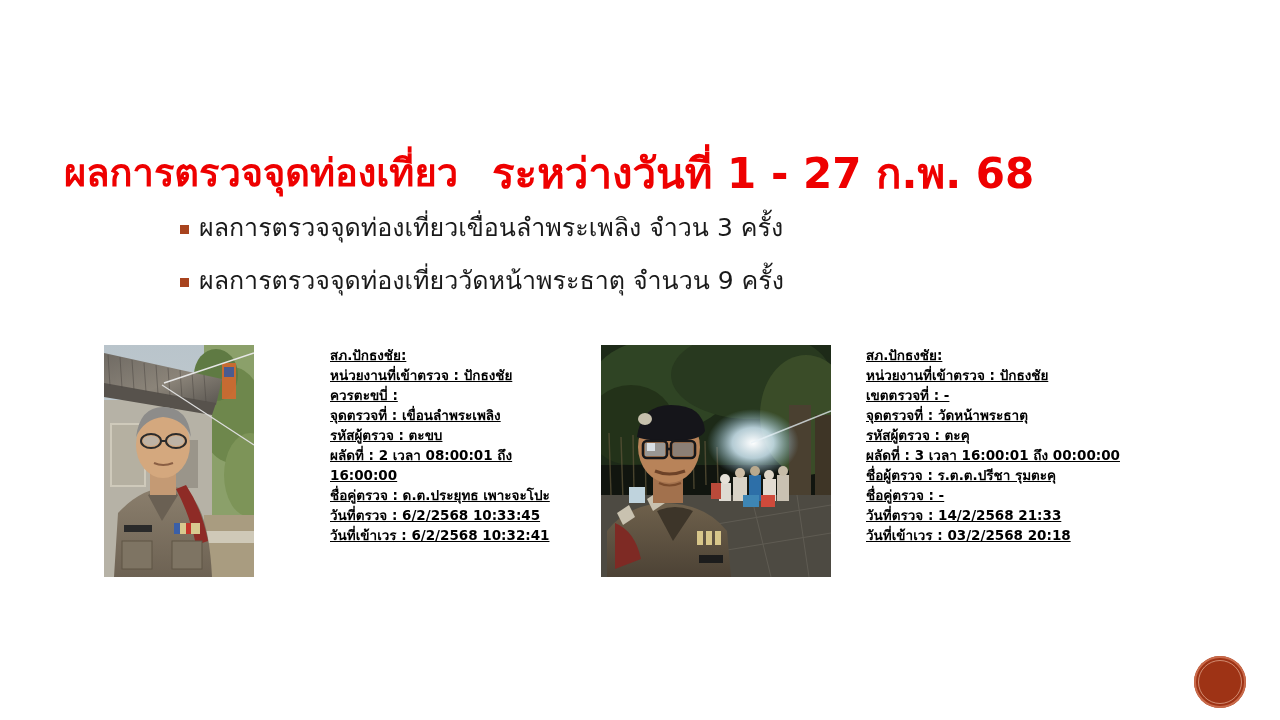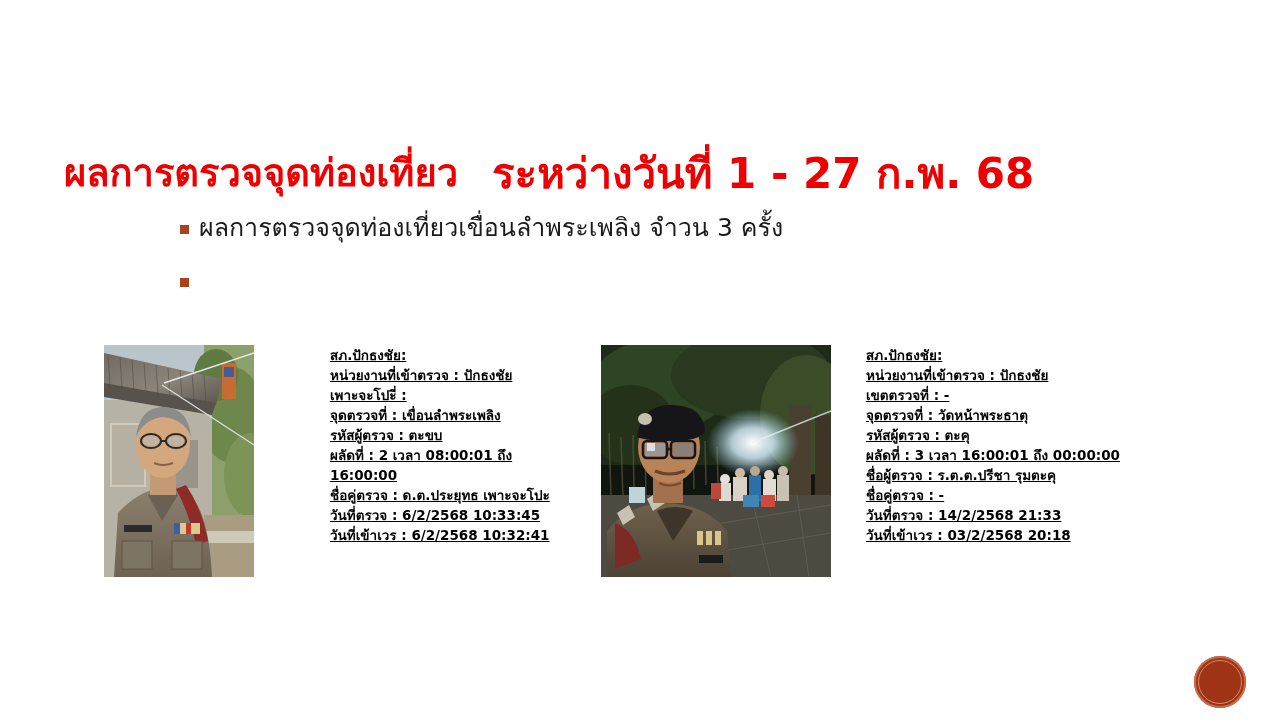--- a/index.html
+++ b/index.html
@@ -131,20 +131,21 @@
   <span class="title-sub">ระหว่างวันที่  1 - 27 ก.พ. 68</span>
 </div>
 
 <div id="bullet-list">
   <div class="bullet-row">
     <span class="bullet-marker"></span>
     <span class="bullet-text">ผลการตรวจจุดท่องเที่ยวเขื่อนลำพระเพลิง จำวน  3  ครั้ง</span>
   </div>
   <div class="bullet-row">
     <span class="bullet-marker"></span>
+    <span class="bullet-text">ผลการตรวจจุดท่องเที่ยววัดหน้าพระธาตุ จำนวน  9  ครั้ง</span>
   </div>
 </div>
 
 <div class="entry" id="entry-left">
   <div class="photo" id="photo-left">
     <svg viewBox="0 0 150 232" preserveAspectRatio="none">
       <defs>
         <linearGradient id="skyL" x1="0" y1="0" x2="0" y2="1">
           <stop offset="0%" stop-color="#b9c4cb"></stop>
             <stop offset="100%" stop-color="#cfd6d3"></stop>
@@ -215,21 +216,21 @@
         <line x1="57" y1="96" x2="62" y2="96"></line>
       </g>
       <ellipse cx="47" cy="96" rx="8" ry="5" fill="#a5c2d4" opacity=".45"></ellipse>
       <ellipse cx="72" cy="96" rx="8" ry="5" fill="#a5c2d4" opacity=".45"></ellipse>
       <path d="M50 118 Q59 122 69 118" stroke="#8a5f44" stroke-width="2" fill="none"></path>
     </svg>
   </div>
   <div class="details" id="details-left">
     <span class="detail-line">สภ.ปักธงชัย:</span>
     <span class="detail-line">หน่วยงานที่เข้าตรวจ : ปักธงชัย</span>
-    <span class="detail-line">เพาะจะโปะี่ :</span>
+    <span class="detail-line">ควรตะขบี่ :</span>
     <span class="detail-line">จุดตรวจที่ :  เขื่อนลำพระเพลิง</span>
     <span class="detail-line">รหัสผู้ตรวจ : ตะขบ</span>
     <span class="detail-line">ผลัดที่ : 2 เวลา 08:00:01 ถึง 16:00:00</span>
     <span class="detail-line">ชื่อคู่ตรวจ : ด.ต.ประยุทธ เพาะจะโปะ</span>
     <span class="detail-line">วันที่ตรวจ : 6/2/2568 10:33:45</span>
     <span class="detail-line">วันที่เข้าเวร : 6/2/2568 10:32:41</span>
   </div>
 </div>
 
 <div class="entry" id="entry-right">

